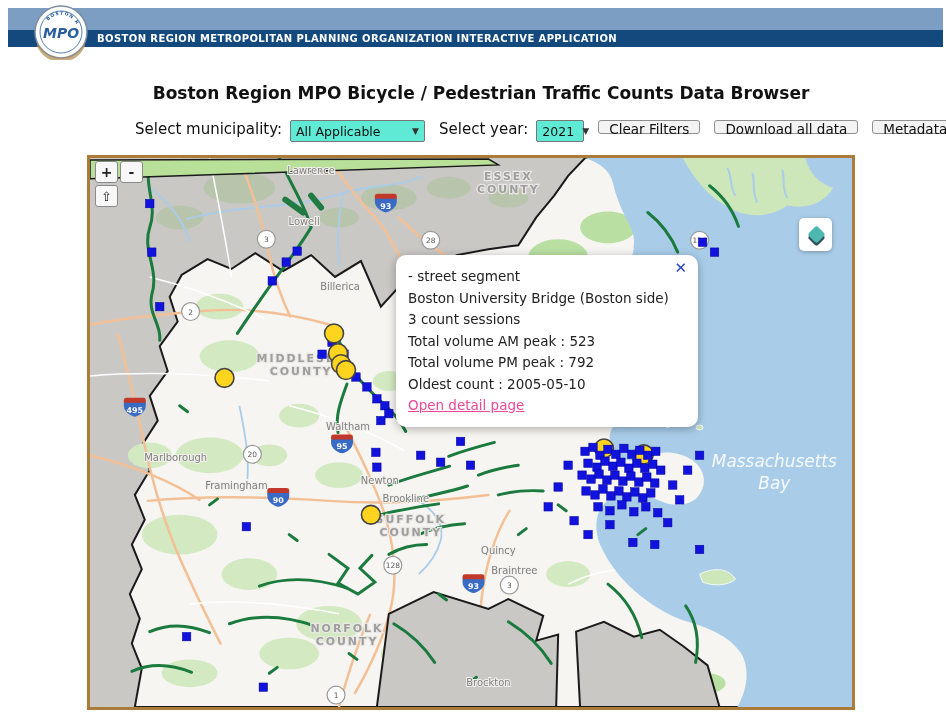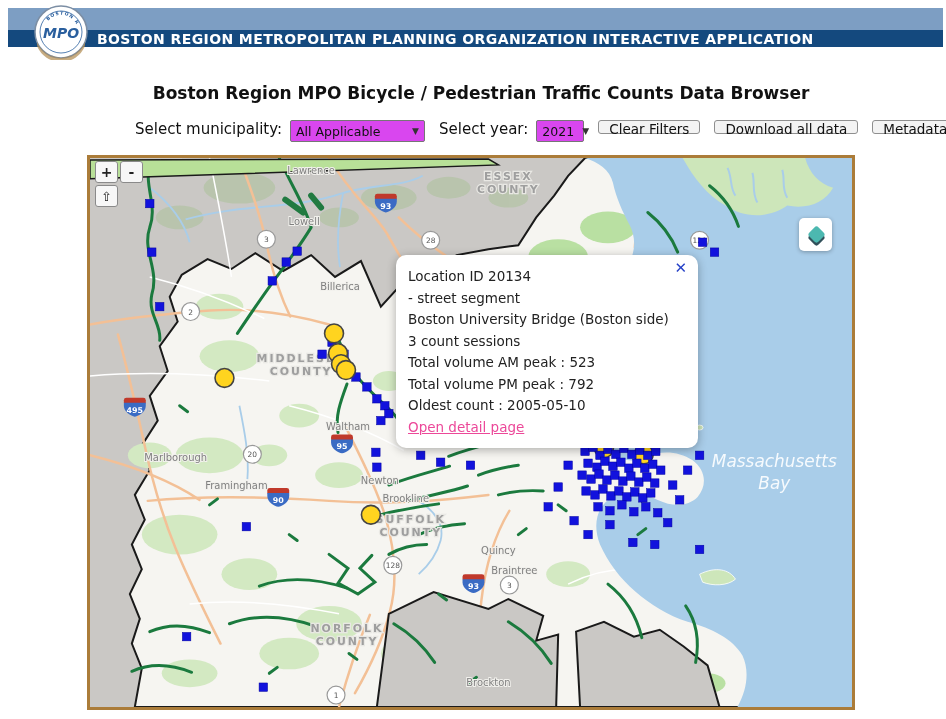--- a/index.html
+++ b/index.html
@@ -2,29 +2,29 @@
 <html><head>
 <meta charset="utf-8">
 <style>
   html,body{margin:0;padding:0;background:#fff;}
   .page{position:relative;width:946px;height:719px;background:#fff;overflow:hidden;
         font-family:"DejaVu Sans","Liberation Sans",sans-serif;}
   
   .bar1{position:absolute;left:8px;top:8px;right:3px;height:22px;background:#7d9ec3;}
   .bar2{position:absolute;left:8px;top:30px;right:3px;height:17px;background:#14497e;}
   .banner-text{position:absolute;left:97px;top:30px;height:17px;display:flex;align-items:center;
-        color:#fff;font-size:14px;font-weight:bold;letter-spacing:.4px;white-space:nowrap;}
+        color:#fff;font-size:10px;font-weight:bold;letter-spacing:.4px;white-space:nowrap;}
   .logo{position:absolute;left:33px;top:4px;width:56px;height:56px;z-index:5;}
   
   .page-title{position:absolute;top:83px;left:8px;width:100%;text-align:center;
         font-size:17px;font-weight:bold;color:#111;}
   
   .controls{position:absolute;left:89px;top:120px;height:26px;display:flex;align-items:flex-start;margin-left:46px;}
   .ctl-label{font-size:15px;color:#111;margin-right:8px;white-space:nowrap;}
-  .fake-select{height:22px;border:1px solid #767676;border-radius:2px;background:#d946ef;
+  .fake-select{height:22px;border:1px solid #767676;border-radius:2px;background:#5eead4;
         display:flex;align-items:center;justify-content:space-between;
         font-size:12.5px;color:#111;padding:0 5px;box-sizing:border-box;}
   .fake-select .chev{font-size:9px;color:#333;margin-left:8px;}
   .sel-muni{width:135px;}
   .sel-year{width:48px;}
   .gap1{width:14px;}
   .btn{margin-left:14px;height:14px;background:#f3f3f3;border:1px solid #8f8f8f;border-radius:3px;
         font-family:inherit;font-size:13.5px;color:#111;padding:0 10px;white-space:nowrap;}
   
   .map-frame{position:absolute;left:87px;top:155px;width:762px;height:549px;
@@ -435,21 +435,20 @@
 
     <div class="basemap-toggle">
       <svg width="24" height="24" viewBox="0 0 24 24">
         <rect x="6" y="8" width="13" height="13" rx="3" transform="rotate(45 12.5 14.5)" fill="#31505a"></rect>
         <rect x="6" y="5" width="13" height="13" rx="3" transform="rotate(45 12.5 11.5)" fill="#4cb8b0"></rect>
       </svg>
     </div>
 
     <div class="popup">
       <div class="popup-close">✕</div>
-      <div>Location ID 20134</div>
       <div>- street segment</div>
       <div>Boston University Bridge (Boston side)</div>
       <div>3 count sessions</div>
       <div>Total volume AM peak : 523</div>
       <div>Total volume PM peak : 792</div>
       <div>Oldest count : 2005-05-10</div>
       <a class="popup-link">Open detail page</a>
     </div>
   </div>
 </div>

